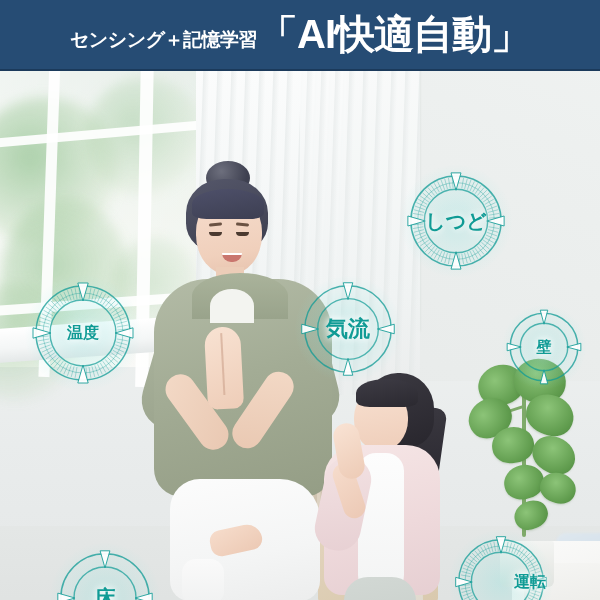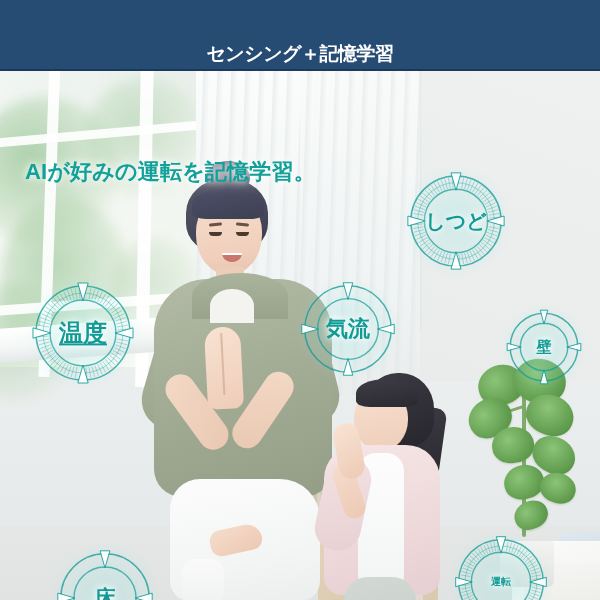--- a/index.html
+++ b/index.html
@@ -8,21 +8,21 @@
     font-family:"Liberation Sans","DejaVu Sans",sans-serif;
     background:#eceff1;
   }
   #stage { position:relative; width:600px; height:600px; overflow:hidden; background:#eef1f2; }
 
   
   .header {
     position:absolute; left:0; top:0; width:600px; height:71px;
     background:#264c74;
     border-bottom:2px solid #1b3a5b;
-    display:flex; align-items:flex-end; justify-content:center;
+    display:flex; align-items:center; justify-content:center;
     z-index:40;
   }
   .header-inner { display:flex; align-items:baseline; white-space:nowrap; }
   .header-kicker {
     color:#ffffff; font-size:19px; font-weight:700; letter-spacing:-0.5px;
     position:relative; top:-2px;
   }
   .header-title {
     color:#ffffff; font-size:40px; font-weight:700; letter-spacing:-1px;
     line-height:1; margin-left:1px;
@@ -316,20 +316,21 @@
   }
 </style>
 </head>
 <body>
 
 <div id="stage">
 
   <div class="header">
     <div class="header-inner">
       <span class="header-kicker">センシング＋記憶学習</span>
+      <span class="header-title">「AI快適自動」</span>
     </div>
   </div>
 
   <div class="scene">
 
     <div class="backwall"></div>
     <div class="wall-right"></div>
     <div class="wall-seam"></div>
     <div class="floorline"></div>
 
@@ -407,21 +408,20 @@
       <div class="leaf" style="left:-2px; top:38px; width:44px; height:38px; transform:rotate(-30deg);"></div>
       <div class="leaf" style="left:56px; top:34px; width:48px; height:40px; transform:rotate(22deg);"></div>
       <div class="leaf" style="left:22px; top:66px; width:42px; height:36px; transform:rotate(-8deg);"></div>
       <div class="leaf" style="left:62px; top:76px; width:44px; height:36px; transform:rotate(30deg);"></div>
       <div class="leaf" style="left:34px; top:104px;width:40px; height:34px; transform:rotate(-14deg);"></div>
       <div class="leaf" style="left:70px; top:112px;width:36px; height:30px; transform:rotate(18deg);"></div>
       <div class="leaf" style="left:44px; top:140px;width:34px; height:28px; transform:rotate(-24deg);"></div>
     </div>
 
     <div class="subtitle">
-      <div>AIが好みの運転を記憶学習。</div>
     </div>
 
     <div id="badge-layer">
         <div class="badge" style="left: 408px; top: 102px; width: 96px; height: 96px;">
           <div class="badge-glow"></div>
           <div class="ring-wrap">
             <svg width="96" height="96" viewBox="0 0 96 96">
               <circle cx="48" cy="48" r="45.12" fill="none" stroke="#109b95" stroke-width="1.5" opacity="0.75"></circle>
               <circle cx="48" cy="48" r="31.68" fill="none" stroke="#109b95" stroke-width="1.4" opacity="0.7"></circle>
               <circle cx="48" cy="48" r="38.400000000000006" fill="none" stroke="#109b95" stroke-width="1" opacity="0.35"></circle>
@@ -569,21 +569,21 @@
               <line x1="38.20030505526441" y1="17.580604582886167" x2="34.438083478682046" y2="7.24398575424118" stroke="#109b95" stroke-width="1" opacity="0.32"></line>
               <line x1="41.07074294396304" y1="16.675558993027146" x2="38.223733447835315" y2="6.050374903847391" stroke="#109b95" stroke-width="1" opacity="0.32"></line>
               <line x1="44.0091378704909" y1="16.024132521078826" x2="42.09900791615467" y2="5.191247237944538" stroke="#109b95" stroke-width="1" opacity="0.32"></line>
               <line x1="46.99312687520579" y1="15.631282915834781" x2="46.03441370498155" y2="4.673141236825579" stroke="#109b95" stroke-width="1" opacity="0.32"></line>
               <polygon points="50,18 55.2,0 44.8,0" fill="#ffffff" stroke="#109b95" stroke-width="0.9" opacity="0.95"></polygon>
               <polygon points="82,50 100,55.2 100,44.8" fill="#ffffff" stroke="#109b95" stroke-width="0.9" opacity="0.95"></polygon>
               <polygon points="50,82 44.8,100 55.2,100" fill="#ffffff" stroke="#109b95" stroke-width="0.9" opacity="0.95"></polygon>
               <polygon points="18,50 0,44.8 0,55.2" fill="#ffffff" stroke="#109b95" stroke-width="0.9" opacity="0.95"></polygon>
             </svg>
           </div>
-          <div class="badge-label" style="font-size: 24px; color: rgb(16, 155, 149); text-decoration: underline;">
+          <div class="badge-label" style="font-size: 16px; color: rgb(16, 155, 149);">
             <div>温度</div>
           </div>
         </div>
         <div class="badge" style="left: 302px; top: 212px; width: 92px; height: 92px;">
           <div class="badge-glow"></div>
           <div class="ring-wrap">
             <svg width="92" height="92" viewBox="0 0 92 92">
               <circle cx="46" cy="46" r="43.239999999999995" fill="none" stroke="#109b95" stroke-width="1.5" opacity="0.75"></circle>
               <circle cx="46" cy="46" r="30.360000000000003" fill="none" stroke="#109b95" stroke-width="1.4" opacity="0.7"></circle>
               <polygon points="46,16.639999999999997 50.784,-0.23999999999999488 41.216,-0.23999999999999488" fill="#ffffff" stroke="#109b95" stroke-width="0.9" opacity="0.95"></polygon>
@@ -698,20 +698,20 @@
               <line x1="34.328971528239116" y1="15.68159023147966" x2="31.04557815231269" y2="6.660541071934951" stroke="#109b95" stroke-width="1" opacity="0.32"></line>
               <line x1="36.92484579280136" y1="14.863114219781068" x2="34.44018295981716" y2="5.5902262874060185" stroke="#109b95" stroke-width="1" opacity="0.32"></line>
               <line x1="39.582176856791776" y1="14.273998106019107" x2="37.915154351189244" y2="4.819843677101915" stroke="#109b95" stroke-width="1" opacity="0.32"></line>
               <line x1="42.28074082627306" y1="13.918725419537537" x2="41.44404569589555" y2="4.355256317856785" stroke="#109b95" stroke-width="1" opacity="0.32"></line>
               <polygon points="45,16.299999999999997 49.68,-0.29999999999999716 40.32,-0.29999999999999716" fill="#ffffff" stroke="#109b95" stroke-width="0.9" opacity="0.95"></polygon>
               <polygon points="73.7,45 90.3,49.68 90.3,40.32" fill="#ffffff" stroke="#109b95" stroke-width="0.9" opacity="0.95"></polygon>
               <polygon points="45,73.7 40.32,90.3 49.68,90.3" fill="#ffffff" stroke="#109b95" stroke-width="0.9" opacity="0.95"></polygon>
               <polygon points="16.299999999999997,45 -0.29999999999999716,40.32 -0.29999999999999716,49.68" fill="#ffffff" stroke="#109b95" stroke-width="0.9" opacity="0.95"></polygon>
             </svg>
           </div>
-          <div class="badge-label" style="font-size: 10px; color: rgb(16, 155, 149);">
+          <div class="badge-label" style="font-size: 16px; color: rgb(16, 155, 149); text-align: right;">
             <div>運転</div>
           </div>
         </div>
       </div>
 
   </div>
 </div>
 
 </body></html>

